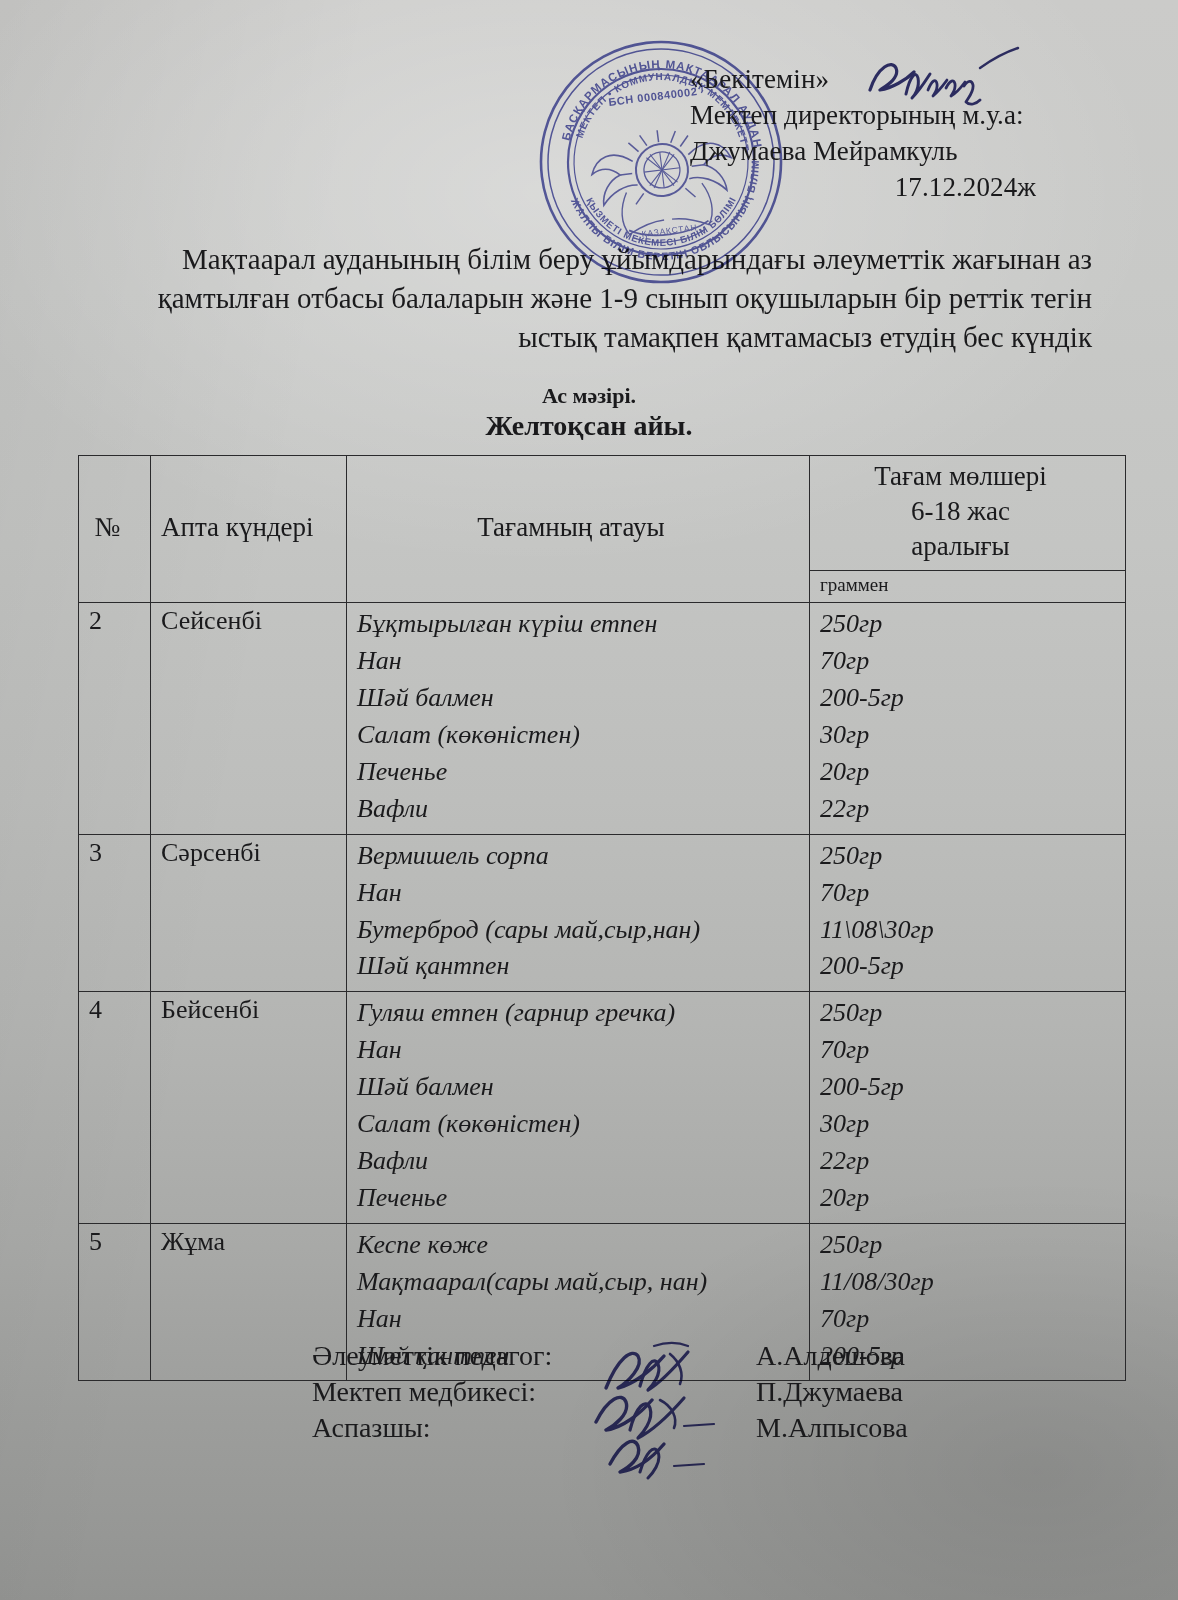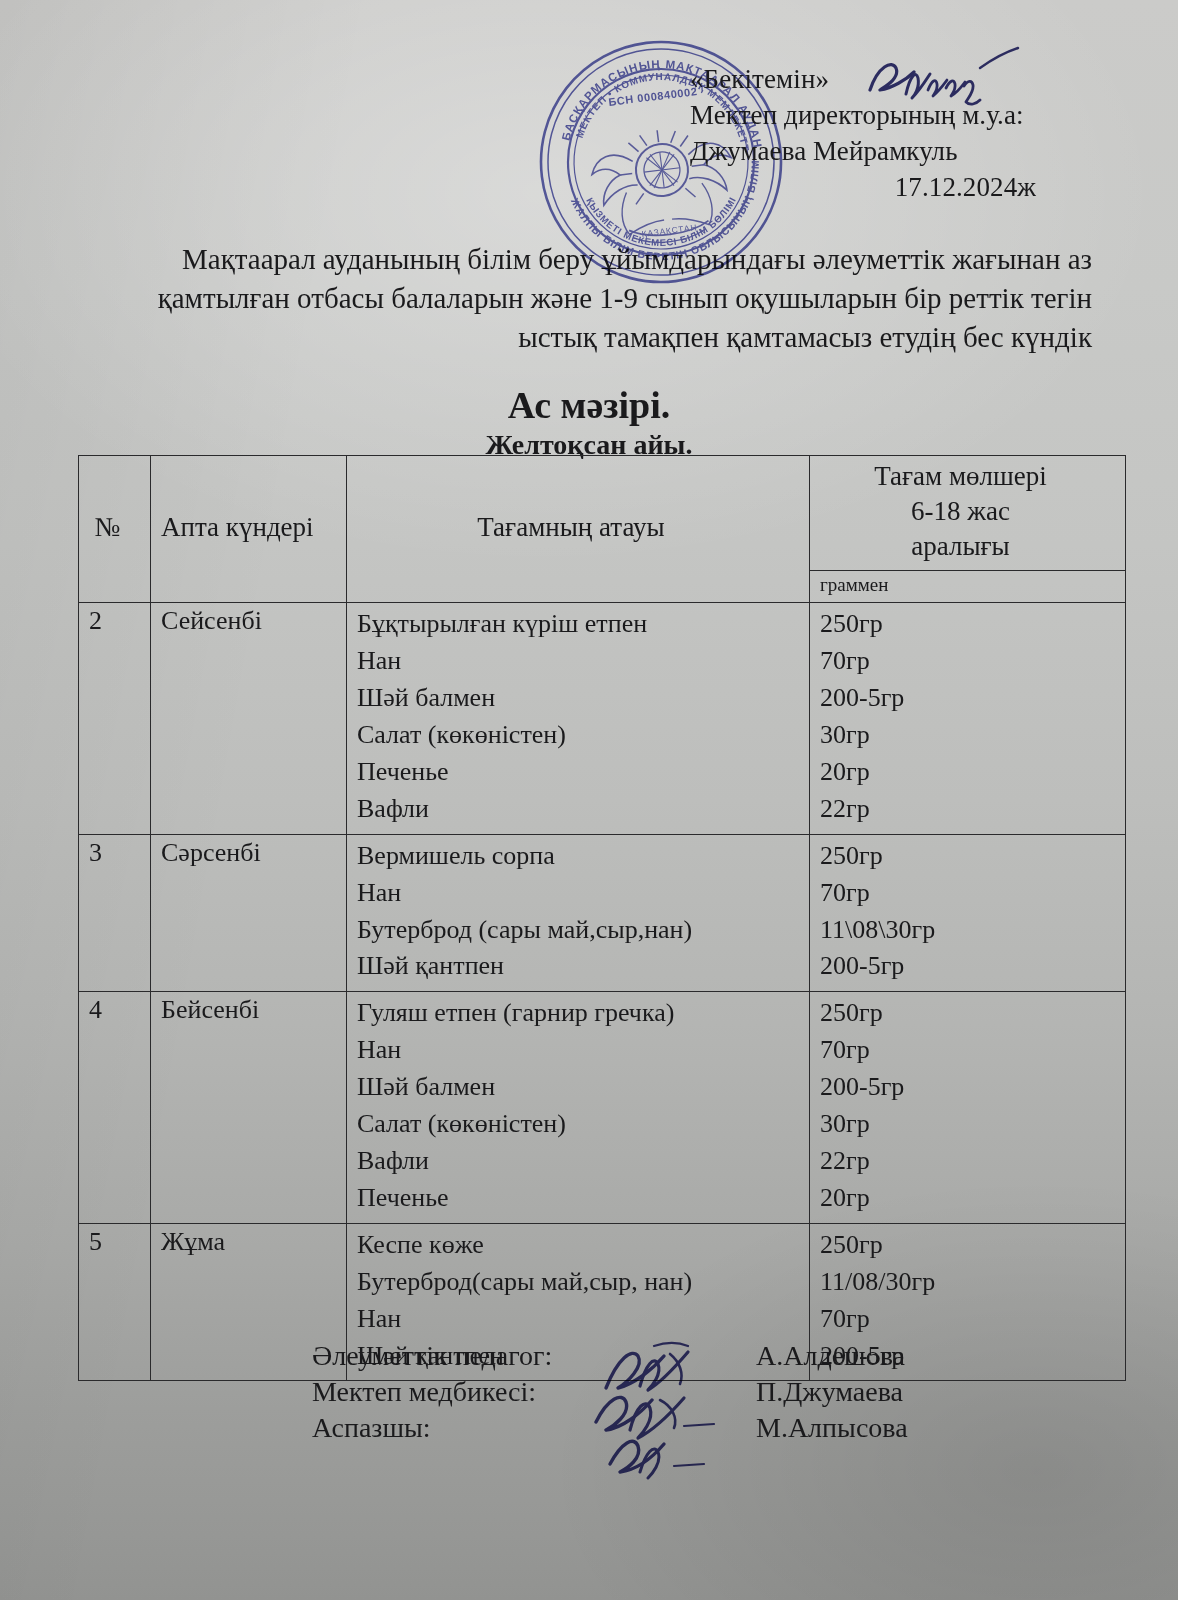--- a/index.html
+++ b/index.html
@@ -97,21 +97,21 @@
   
   #menu-heading {
     position: absolute;
     left: 0;
     top: 383px;
     width: 1178px;
     text-align: center;
     font-weight: bold;
     z-index: 2;
   }
-  #menu-heading .mh-main  { font-size: 38px; line-height: 1.18; }
+  #menu-heading .mh-main  { font-size: 22px; line-height: 1.18; }
   #menu-heading .mh-month { font-size: 28px; line-height: 1.2; }
 
   
   #menu-table-wrap {
     position: absolute;
     left: 78px;
     top: 455px;
     width: 1047px;
     z-index: 2;
   }
@@ -143,20 +143,21 @@
   td.c-no   { text-align: center; font-size: 26px; padding-top: 4px; }
   td.c-day  { font-size: 26px; padding-top: 4px; }
   td.c-dish ul, td.c-amt ul {
     list-style: none;
     margin: 0;
     padding: 0;
   }
   td.c-dish li, td.c-amt li {
     line-height: 1.42;
     white-space: nowrap;
+    font-style: italic;
   }
   td.c-dish { padding-top: 4px; }
   td.c-amt  { padding-top: 4px; }
 
   
   #footer-signatures {
     position: absolute;
     left: 312px;
     top: 1338px;
     z-index: 2;
@@ -371,21 +372,21 @@
                 <li>20гр</li>
               </ul>
             </td>
           </tr>
           <tr>
             <td class="c-no">5</td>
             <td class="c-day">Жұма</td>
             <td class="c-dish">
               <ul>
                 <li>Кеспе көже</li>
-                <li>Бутерброд(сары май,сыр, нан)</li>
+                <li>Мақтаарал(сары май,сыр, нан)</li>
                 <li>Нан</li>
                 <li>Шәй қантпен</li>
               </ul>
             </td>
             <td class="c-amt">
               <ul>
                 <li>250гр</li>
                 <li>11/08/30гр</li>
                 <li>70гр</li>
                 <li>200-5гр</li>

